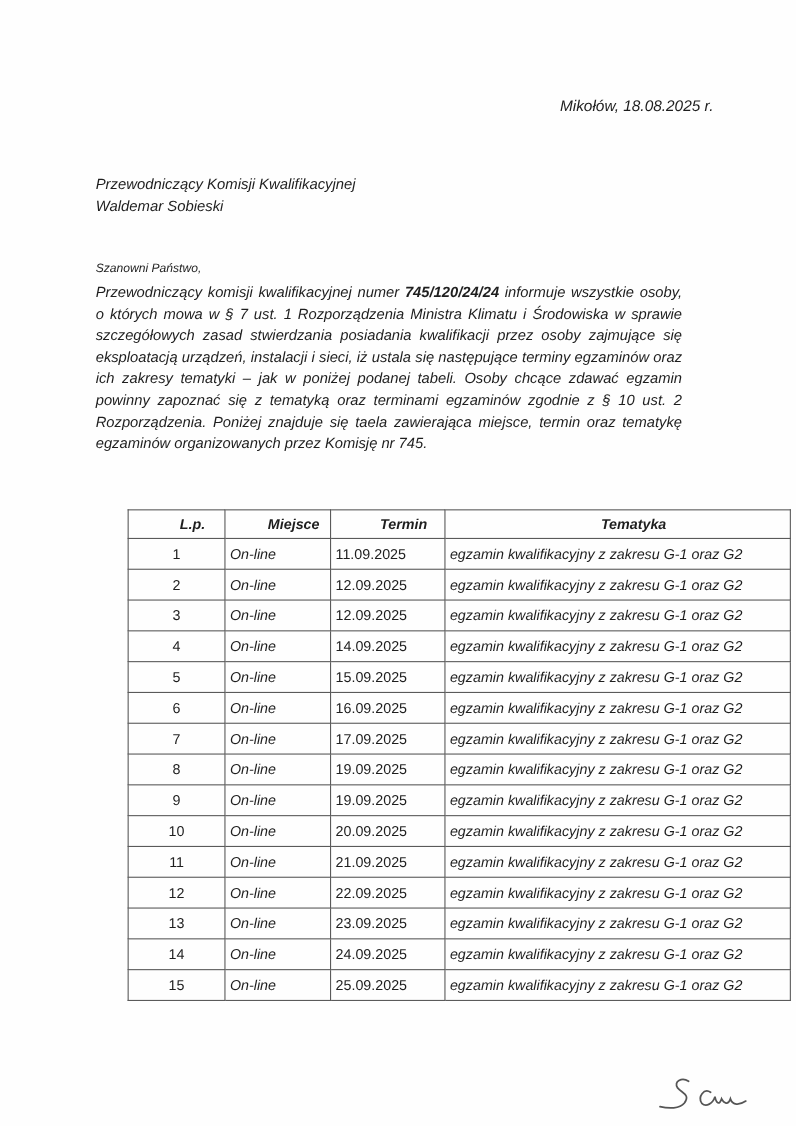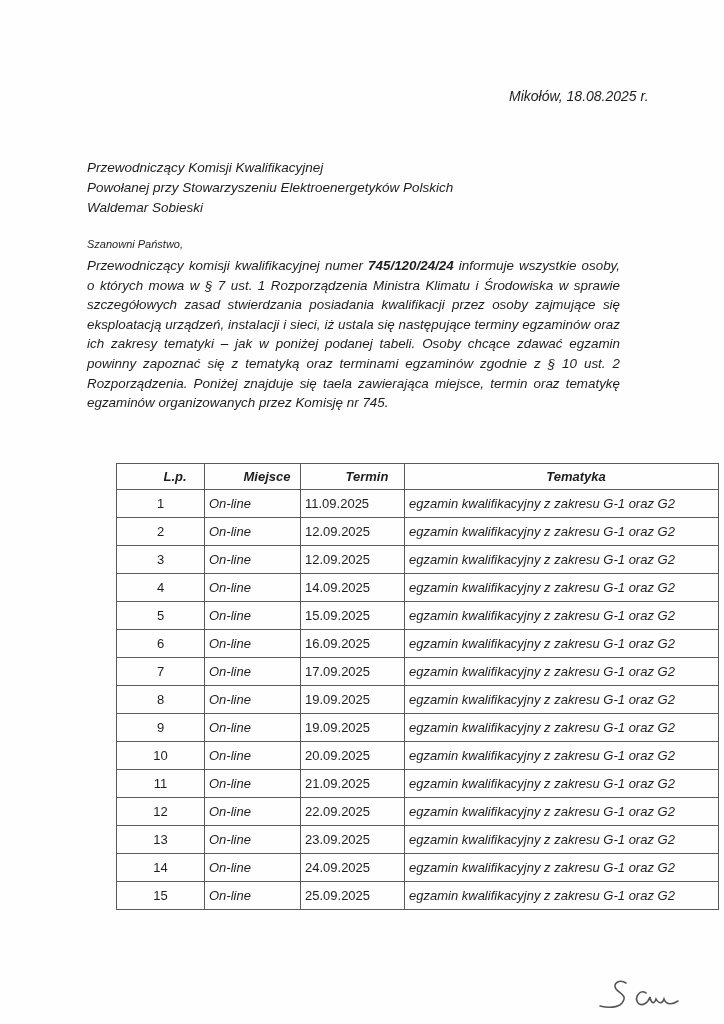--- a/index.html
+++ b/index.html
@@ -90,21 +90,20 @@
   </style>
 </head>
 <body>
 
 <div class="page">
 
   <div class="place-date">Mikołów, 18.08.2025 r.</div>
 
   <div class="addressee">
     <div>Przewodniczący Komisji Kwalifikacyjnej</div>
-    <div>Powołanej przy Stowarzyszeniu Elektroenergetyków Polskich</div>
     <div>Waldemar Sobieski</div>
   </div>
 
   <div class="salutation">Szanowni Państwo,</div>
 
   <p class="body-text" style="margin:0;"><span>Przewodniczący komisji kwalifikacyjnej numer </span><b>745/120/24/24</b><span> informuje wszystkie osoby, o których mowa w § 7 ust. 1 Rozporządzenia Ministra Klimatu i Środowiska w sprawie szczegółowych zasad stwierdzania posiadania kwalifikacji przez osoby zajmujące się eksploatacją urządzeń, instalacji i sieci, iż ustala się następujące terminy egzaminów oraz ich zakresy tematyki – jak w poniżej podanej tabeli. Osoby chcące zdawać egzamin powinny zapoznać się z tematyką oraz terminami egzaminów zgodnie z § 10 ust. 2 Rozporządzenia. Poniżej znajduje się taela zawierająca miejsce, termin oraz tematykę egzaminów organizowanych przez Komisję nr 745.</span></p>
 
   <table class="schedule">
     <thead>
       <tr>

